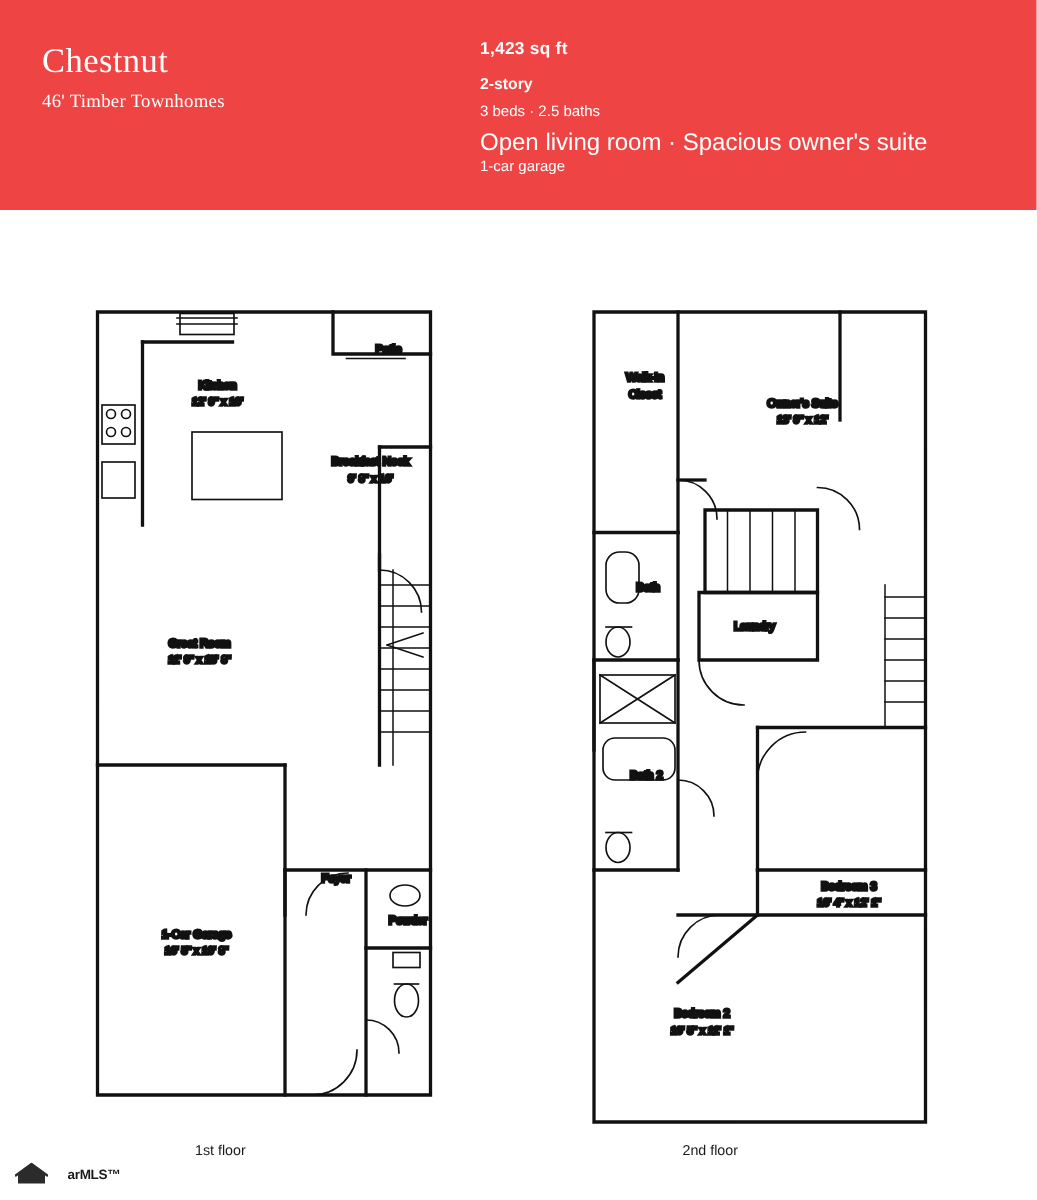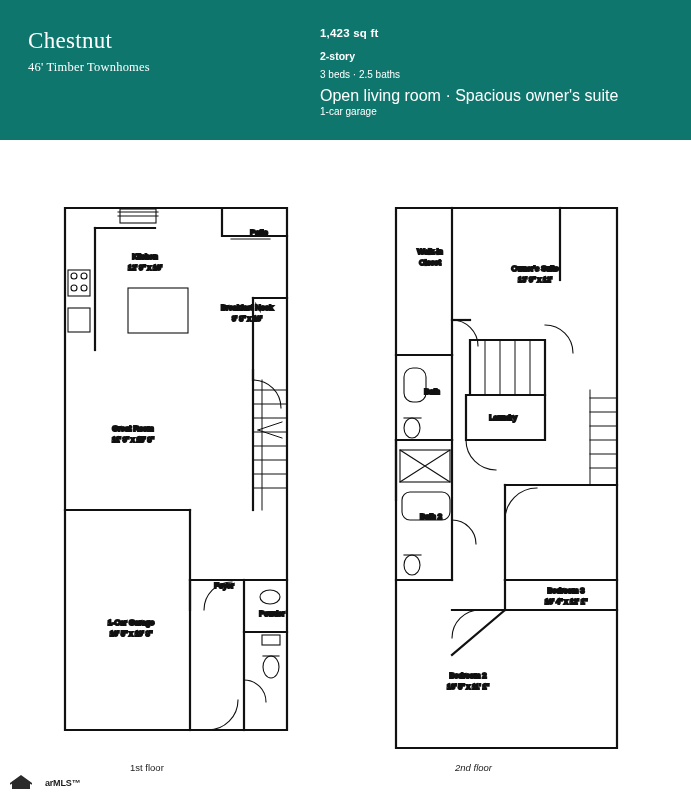--- a/index.html
+++ b/index.html
@@ -16,21 +16,21 @@
     overflow: hidden;
   }
 
   
   .header {
     position: absolute;
     left: 0;
     top: 0;
     width: 691px;
     height: 140px;
-    background: #0f766e;
+    background: #ef4444;
     color: #ffffff;
   }
   .plan-name {
     position: absolute;
     left: 28px;
     top: 28px;
     font-size: 23px;
     font-weight: normal;
     letter-spacing: .3px;
     font-family: "Liberation Serif", serif;
@@ -93,21 +93,21 @@
     width: 691px;
     height: 660px;
   }
   .floor-label {
     position: absolute;
     font-size: 9.5px;
     color: #1a1a1a;
     text-align: left;
   }
   #label-first { left: 130px; top: 622px; width: 120px; }
-  #label-second { left: 455px; top: 622px; width: 120px; font-style: italic; }
+  #label-second { left: 455px; top: 622px; width: 120px; }
 
   
   .footer-logo {
     position: absolute;
     left: 10px;
     top: 775px;
     width: 120px;
     height: 20px;
   }
   .logo-mark {

